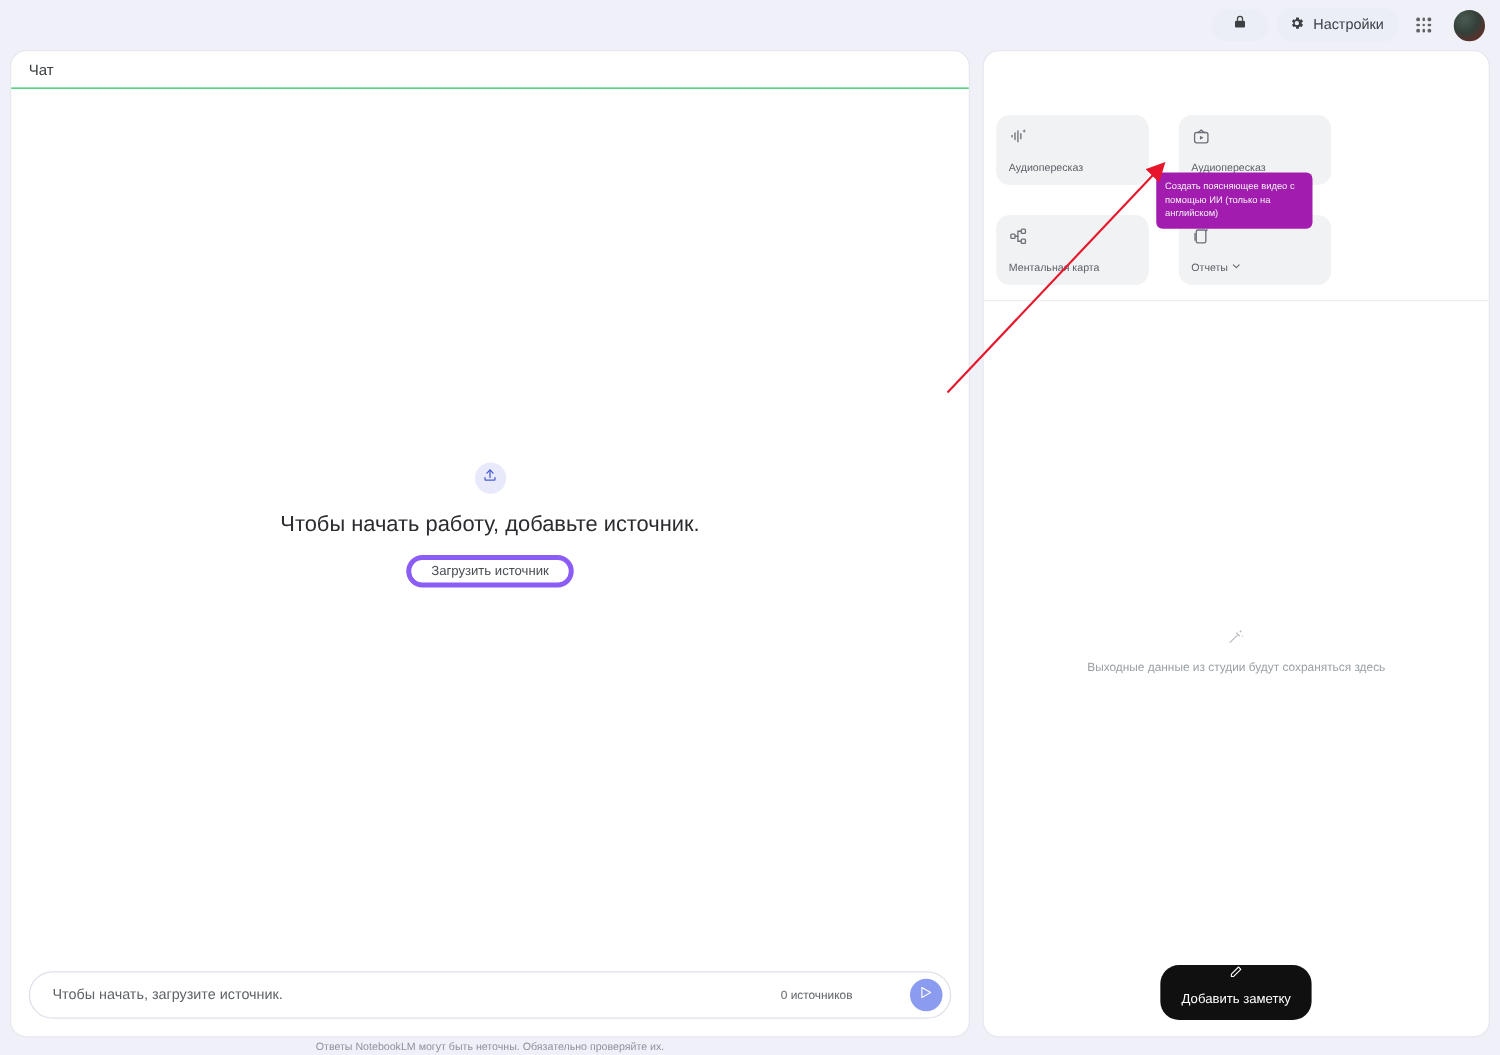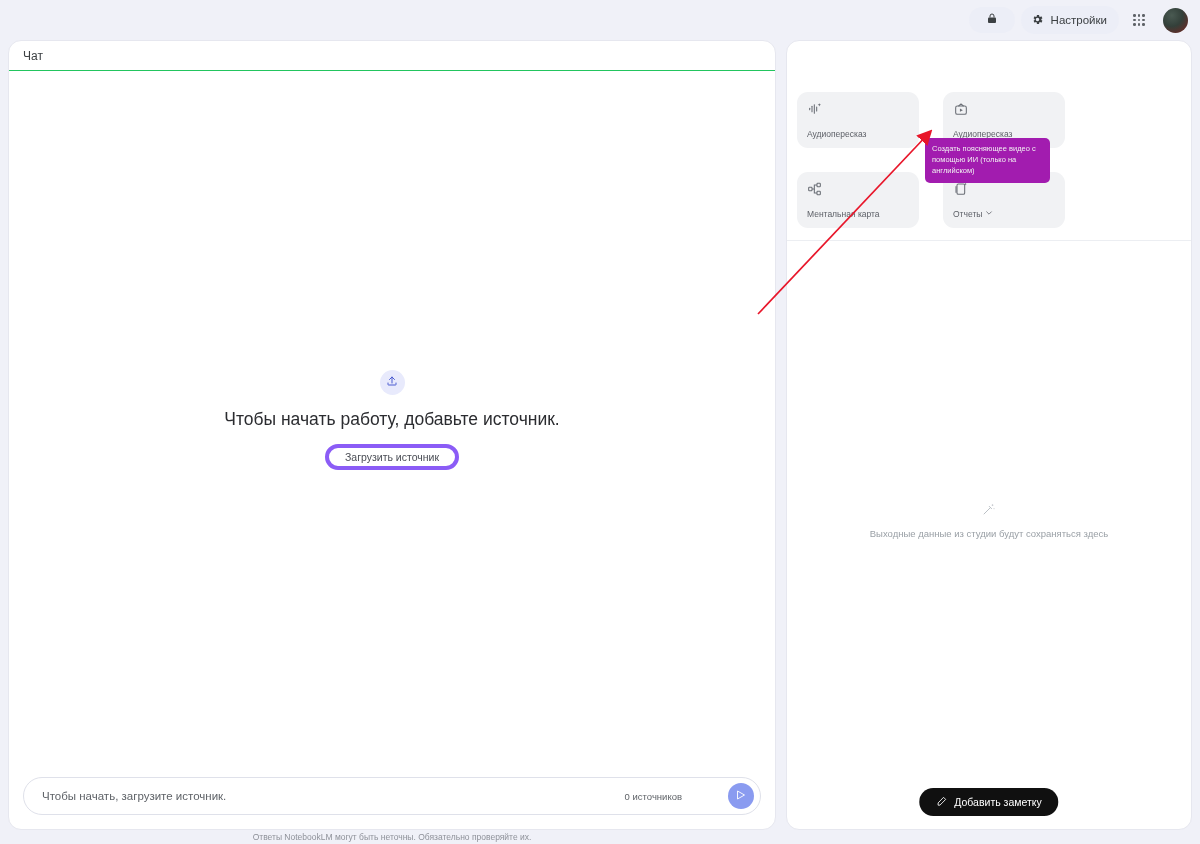--- a/index.html
+++ b/index.html
@@ -131,22 +131,22 @@
     position: absolute; left: 0; right: 0; top: 430px;
     display: flex; flex-direction: column; align-items: center;
     padding: 0 14px;
   }
   .studio-empty .magic { margin-bottom: 8px; }
   .studio-empty-t1 { font-size: 9.5px; color: #9aa0a6; margin-bottom: 16px; text-align: right; }
   .studio-empty-t2 { font-size: 9.5px; color: #b6bbc1; text-align: center; line-height: 1.6; max-width: 340px; }
 
   .add-note-btn {
     position: absolute; left: 50%; transform: translateX(-50%); bottom: 13px;
-    height: 28px; padding: 0 17px; border-radius: 15px; background: #101010;
-    color: #fff; font-size: 10.5px; display: flex; align-items: center; gap: 7px;
+    height: 44px; padding: 0 17px; border-radius: 15px; background: #101010;
+    color: #fff; font-size: 10.5px; display: flex; align-items: center; gap: 7px; flex-direction: column;
   }
 
   
   .arrow-layer { position: absolute; inset: 0; pointer-events: none; z-index: 30; }
 </style>
 </head>
 <body>
 
 <div id="app">
 

